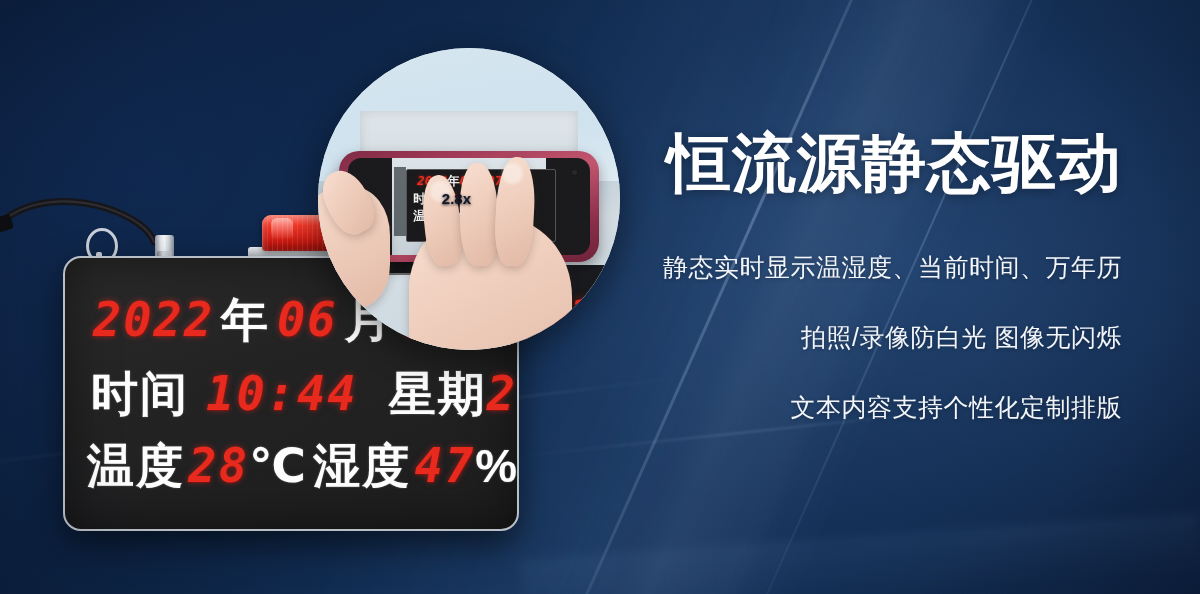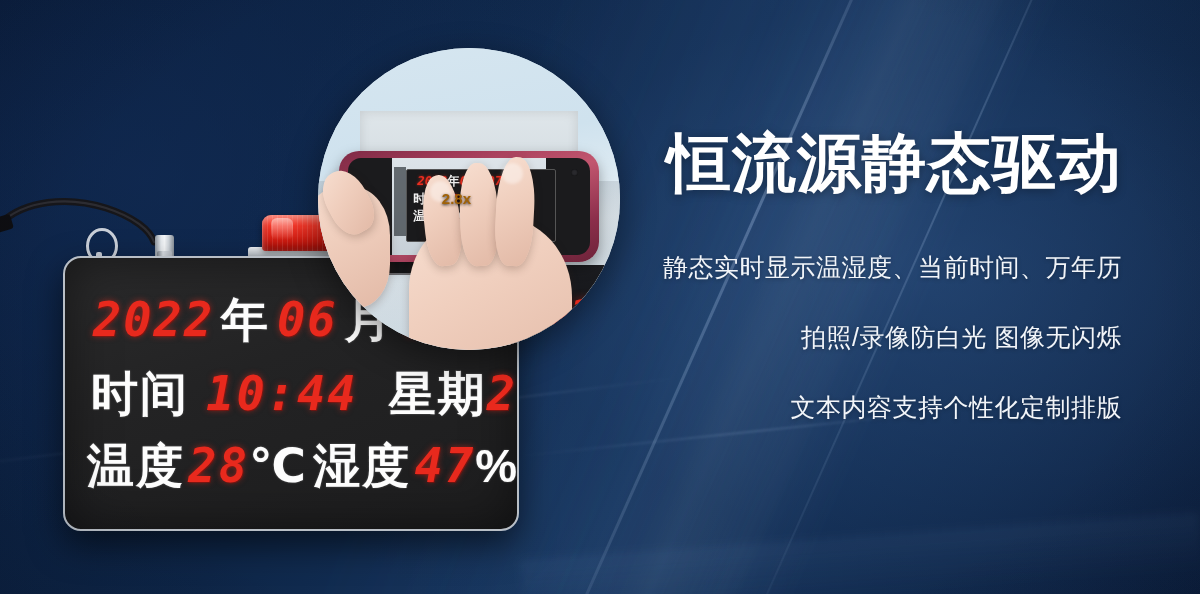--- a/index.html
+++ b/index.html
@@ -320,21 +320,21 @@
   }
   .mini-sp { display: inline-block; width: 5px; }
   .mini-sp-lg { display: inline-block; width: 16px; }
 
   .zoom-badge {
     position: absolute;
     left: 41%; top: 47%;
     font-family: "Liberation Sans", "DejaVu Sans", sans-serif;
     font-size: 15px;
     font-weight: 600;
-    color: #a16207;
+    color: #0f172a;
     text-shadow: 0 1px 3px rgba(0,0,0,0.8);
     z-index: 7;
   }
   .cam-dot {
     position: absolute;
     right: 5%; top: 12%;
     width: 7px; height: 7px;
     border-radius: 50%;
     background: #2a2a2e;
     box-shadow: inset 0 0 2px #000;

